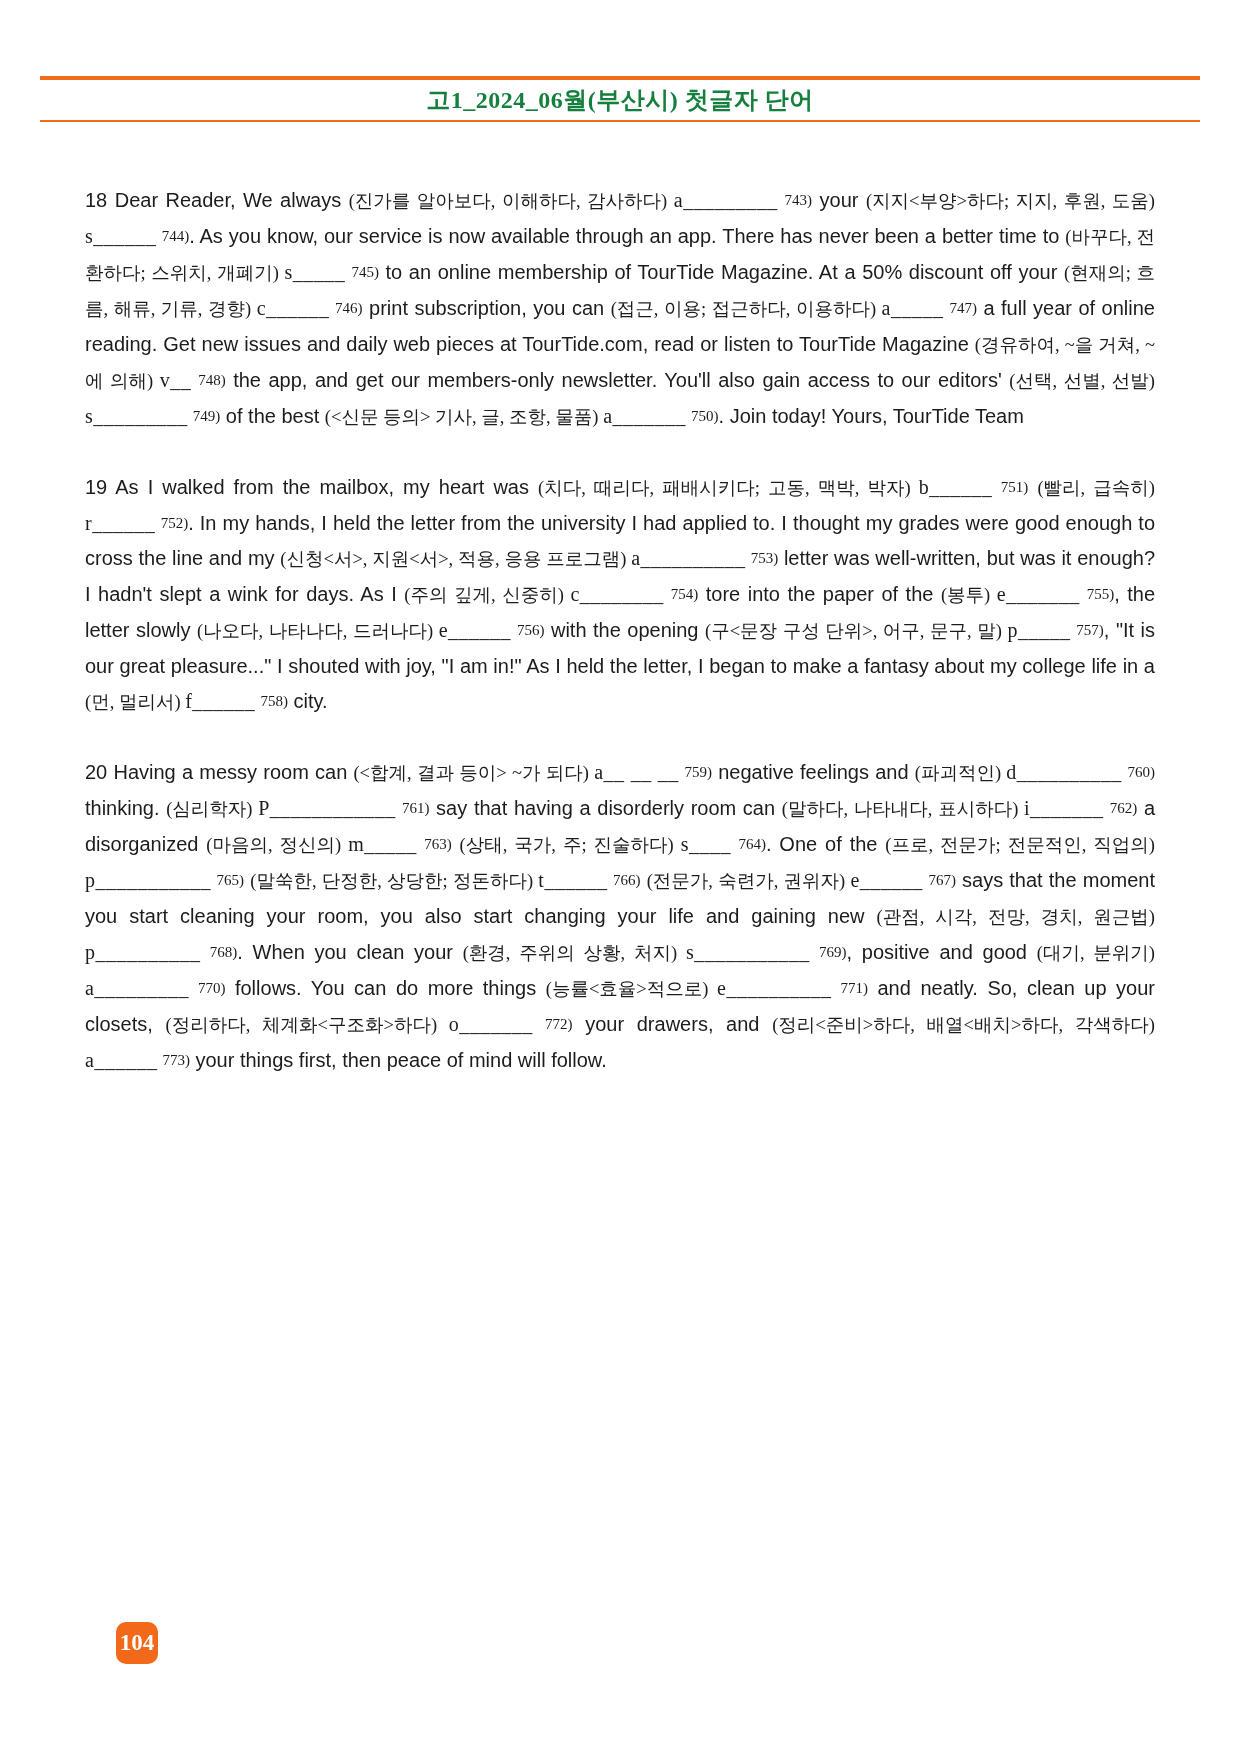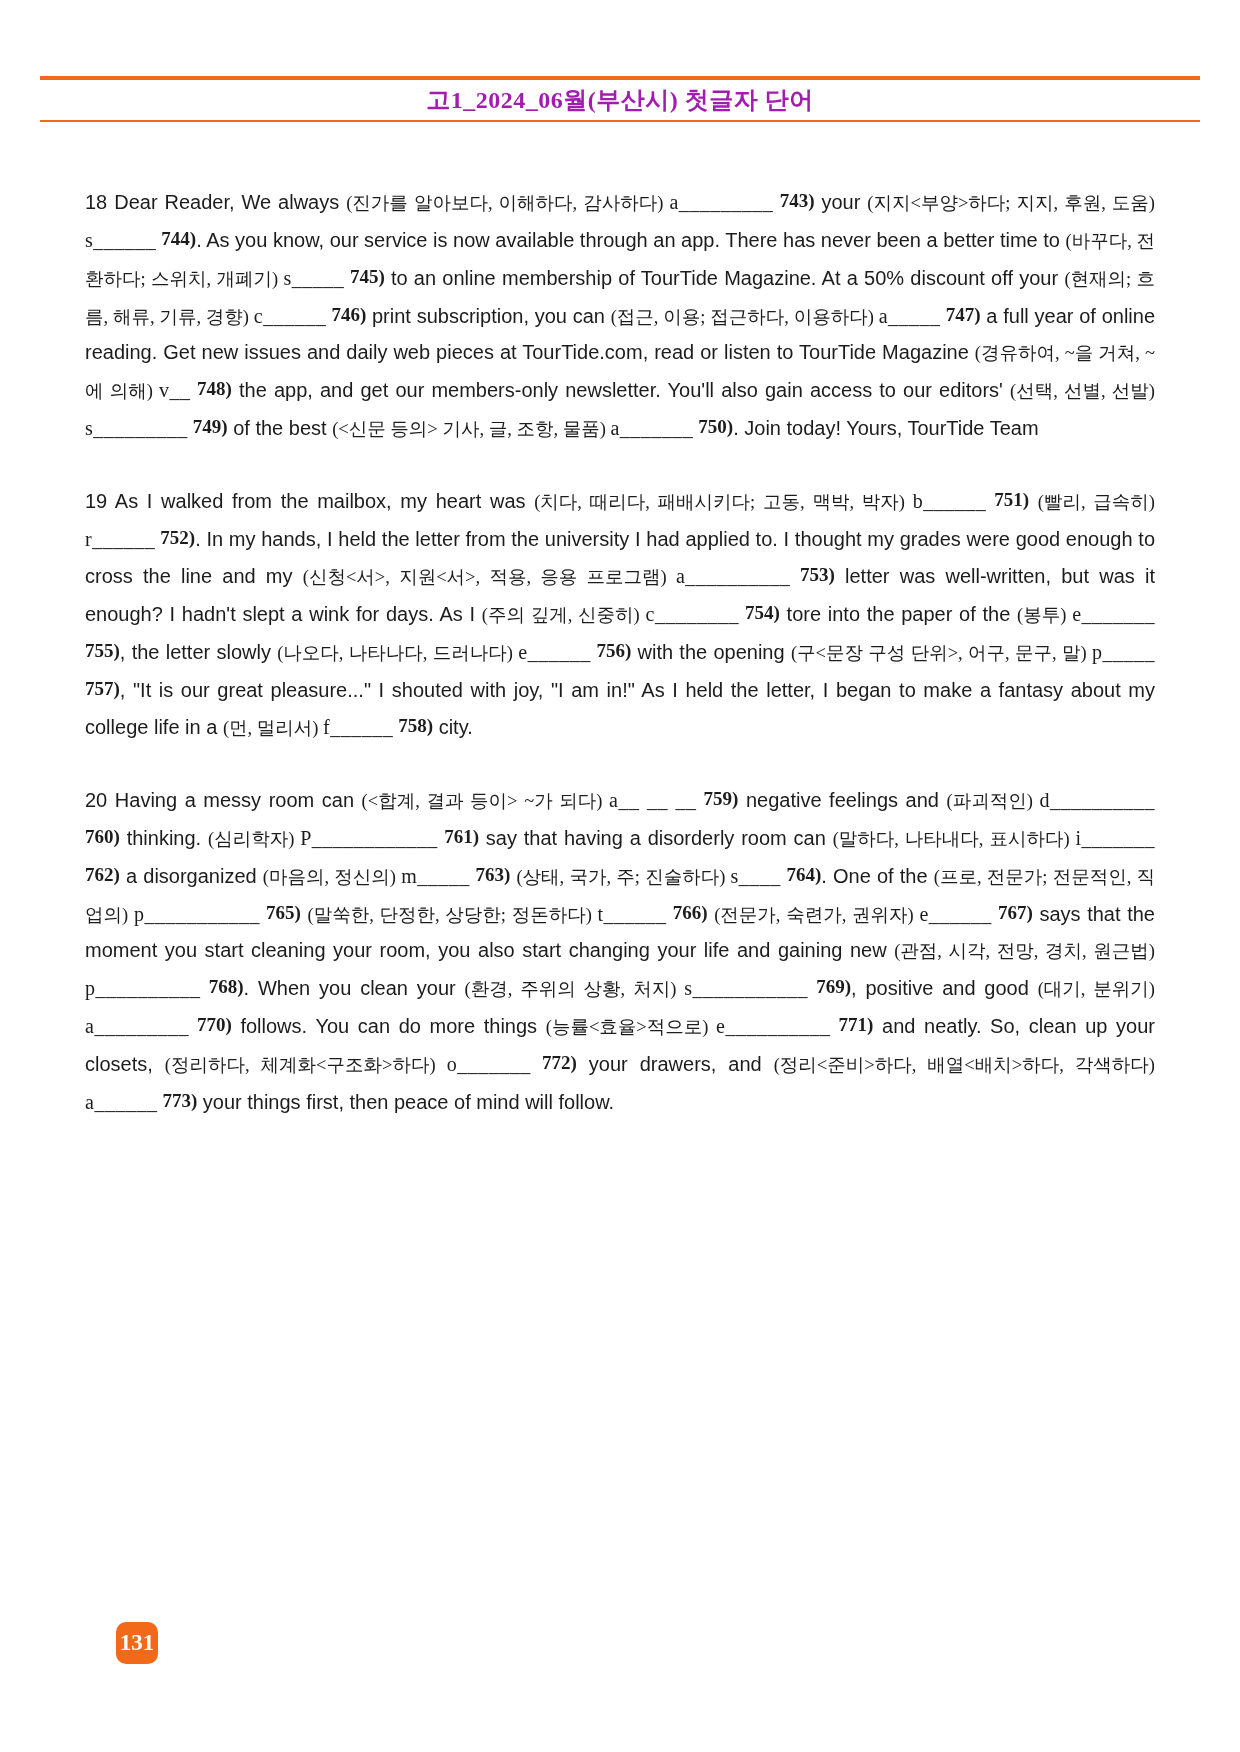--- a/index.html
+++ b/index.html
@@ -22,21 +22,21 @@
   .rule-top { top: 76px; height: 4px; }
   .rule-bottom { top: 120px; height: 2px; }
   .title {
     position: absolute;
     top: 84px;
     left: 0;
     width: 100%;
     text-align: center;
     font-size: 24px;
     font-weight: bold;
-    color: #a21caf;
+    color: #15803d;
     font-family: "Liberation Serif", "DejaVu Serif", serif;
     letter-spacing: 0.5px;
   }
   .doc-body {
     position: absolute;
     top: 183px;
     left: 85px;
     right: 85px;
     font-size: 20px;
     line-height: 35px;
@@ -46,22 +46,22 @@
   .seg-text { font-family: Liberation Sans, sans-serif; }
   .seg-hint {
     font-family: Liberation Serif, serif;
     font-size: 18.5px;
   }
   .seg-blank {
     font-weight: normal;
     letter-spacing: 0.5px;
   }
   .seg-ref {
-    font-weight: bold;
-    font-size: 19px;
+    font-weight: normal;
+    font-size: 15px;
     vertical-align: 2px;
     margin-top: 48px;
   }
   .page-badge {
     position: absolute;
     left: 116px;
     top: 1622px;
     width: 42px;
     height: 42px;
     background: #f3691a;
@@ -82,14 +82,14 @@
   <div class="rule rule-top"></div>
   <h1 class="title">고1_2024_06월(부산시) 첫글자 단어</h1>
   <div class="rule rule-bottom"></div>
 
   <main class="doc-body">
       <p class="para"><span class="seg-text">18 </span><span class="seg-text">Dear Reader, We always </span><span class="seg-hint">(진가를 알아보다, 이해하다, 감사하다) </span><span class="seg-blank">a_________</span> <span class="seg-ref">743)</span><span class="seg-text"> your </span><span class="seg-hint">(지지&lt;부양&gt;하다; 지지, 후원, 도움) </span><span class="seg-blank">s______</span> <span class="seg-ref">744)</span><span class="seg-text">. As you know, our service is now available through an app. There has never been a better time to </span><span class="seg-hint">(바꾸다, 전환하다; 스위치, 개폐기) </span><span class="seg-blank">s_____</span> <span class="seg-ref">745)</span><span class="seg-text"> to an online membership of TourTide Magazine. At a 50% discount off your </span><span class="seg-hint">(현재의; 흐름, 해류, 기류, 경향) </span><span class="seg-blank">c______</span> <span class="seg-ref">746)</span><span class="seg-text"> print subscription, you can </span><span class="seg-hint">(접근, 이용; 접근하다, 이용하다) </span><span class="seg-blank">a_____</span> <span class="seg-ref">747)</span><span class="seg-text"> a full year of online reading. Get new issues and daily web pieces at TourTide.com, read or listen to TourTide Magazine </span><span class="seg-hint">(경유하여, ~을 거쳐, ~에 의해) </span><span class="seg-blank">v__</span> <span class="seg-ref">748)</span><span class="seg-text"> the app, and get our members-only newsletter. You'll also gain access to our editors' </span><span class="seg-hint">(선택, 선별, 선발) </span><span class="seg-blank">s_________</span> <span class="seg-ref">749)</span><span class="seg-text"> of the best </span><span class="seg-hint">(&lt;신문 등의&gt; 기사, 글, 조항, 물품) </span><span class="seg-blank">a_______</span> <span class="seg-ref">750)</span><span class="seg-text">. Join today! Yours, TourTide Team</span></p>
       <p class="para"><span class="seg-text">19 </span><span class="seg-text">As I walked from the mailbox, my heart was </span><span class="seg-hint">(치다, 때리다, 패배시키다; 고동, 맥박, 박자) </span><span class="seg-blank">b______</span> <span class="seg-ref">751)</span><span class="seg-text"> </span><span class="seg-hint">(빨리, 급속히) </span><span class="seg-blank">r______</span> <span class="seg-ref">752)</span><span class="seg-text">. In my hands, I held the letter from the university I had applied to. I thought my grades were good enough to cross the line and my </span><span class="seg-hint">(신청&lt;서&gt;, 지원&lt;서&gt;, 적용, 응용 프로그램) </span><span class="seg-blank">a__________</span> <span class="seg-ref">753)</span><span class="seg-text"> letter was well-written, but was it enough? I hadn't slept a wink for days. As I </span><span class="seg-hint">(주의 깊게, 신중히) </span><span class="seg-blank">c________</span> <span class="seg-ref">754)</span><span class="seg-text"> tore into the paper of the </span><span class="seg-hint">(봉투) </span><span class="seg-blank">e_______</span> <span class="seg-ref">755)</span><span class="seg-text">, the letter slowly </span><span class="seg-hint">(나오다, 나타나다, 드러나다) </span><span class="seg-blank">e______</span> <span class="seg-ref">756)</span><span class="seg-text"> with the opening </span><span class="seg-hint">(구&lt;문장 구성 단위&gt;, 어구, 문구, 말) </span><span class="seg-blank">p_____</span> <span class="seg-ref">757)</span><span class="seg-text">, "It is our great pleasure..." I shouted with joy, "I am in!" As I held the letter, I began to make a fantasy about my college life in a </span><span class="seg-hint">(먼, 멀리서) </span><span class="seg-blank">f______</span> <span class="seg-ref">758)</span><span class="seg-text"> city.</span></p>
       <p class="para"><span class="seg-text">20 </span><span class="seg-text">Having a messy room can </span><span class="seg-hint">(&lt;합계, 결과 등이&gt; ~가 되다) </span><span class="seg-blank">a__ __ __</span> <span class="seg-ref">759)</span><span class="seg-text"> negative feelings and </span><span class="seg-hint">(파괴적인) </span><span class="seg-blank">d__________</span> <span class="seg-ref">760)</span><span class="seg-text"> thinking. </span><span class="seg-hint">(심리학자) </span><span class="seg-blank">P____________</span> <span class="seg-ref">761)</span><span class="seg-text"> say that having a disorderly room can </span><span class="seg-hint">(말하다, 나타내다, 표시하다) </span><span class="seg-blank">i_______</span> <span class="seg-ref">762)</span><span class="seg-text"> a disorganized </span><span class="seg-hint">(마음의, 정신의) </span><span class="seg-blank">m_____</span> <span class="seg-ref">763)</span><span class="seg-text"> </span><span class="seg-hint">(상태, 국가, 주; 진술하다) </span><span class="seg-blank">s____</span> <span class="seg-ref">764)</span><span class="seg-text">. One of the </span><span class="seg-hint">(프로, 전문가; 전문적인, 직업의) </span><span class="seg-blank">p___________</span> <span class="seg-ref">765)</span><span class="seg-text"> </span><span class="seg-hint">(말쑥한, 단정한, 상당한; 정돈하다) </span><span class="seg-blank">t______</span> <span class="seg-ref">766)</span><span class="seg-text"> </span><span class="seg-hint">(전문가, 숙련가, 권위자) </span><span class="seg-blank">e______</span> <span class="seg-ref">767)</span><span class="seg-text"> says that the moment you start cleaning your room, you also start changing your life and gaining new </span><span class="seg-hint">(관점, 시각, 전망, 경치, 원근법) </span><span class="seg-blank">p__________</span> <span class="seg-ref">768)</span><span class="seg-text">. When you clean your </span><span class="seg-hint">(환경, 주위의 상황, 처지) </span><span class="seg-blank">s___________</span> <span class="seg-ref">769)</span><span class="seg-text">, positive and good </span><span class="seg-hint">(대기, 분위기) </span><span class="seg-blank">a_________</span> <span class="seg-ref">770)</span><span class="seg-text"> follows. You can do more things </span><span class="seg-hint">(능률&lt;효율&gt;적으로) </span><span class="seg-blank">e__________</span> <span class="seg-ref">771)</span><span class="seg-text"> and neatly. So, clean up your closets, </span><span class="seg-hint">(정리하다, 체계화&lt;구조화&gt;하다) </span><span class="seg-blank">o_______</span> <span class="seg-ref">772)</span><span class="seg-text"> your drawers, and </span><span class="seg-hint">(정리&lt;준비&gt;하다, 배열&lt;배치&gt;하다, 각색하다) </span><span class="seg-blank">a______</span> <span class="seg-ref">773)</span><span class="seg-text"> your things first, then peace of mind will follow.</span></p>
     </main>
 
-  <div class="page-badge">131</div>
+  <div class="page-badge">104</div>
 </div>
 
 </body></html>

